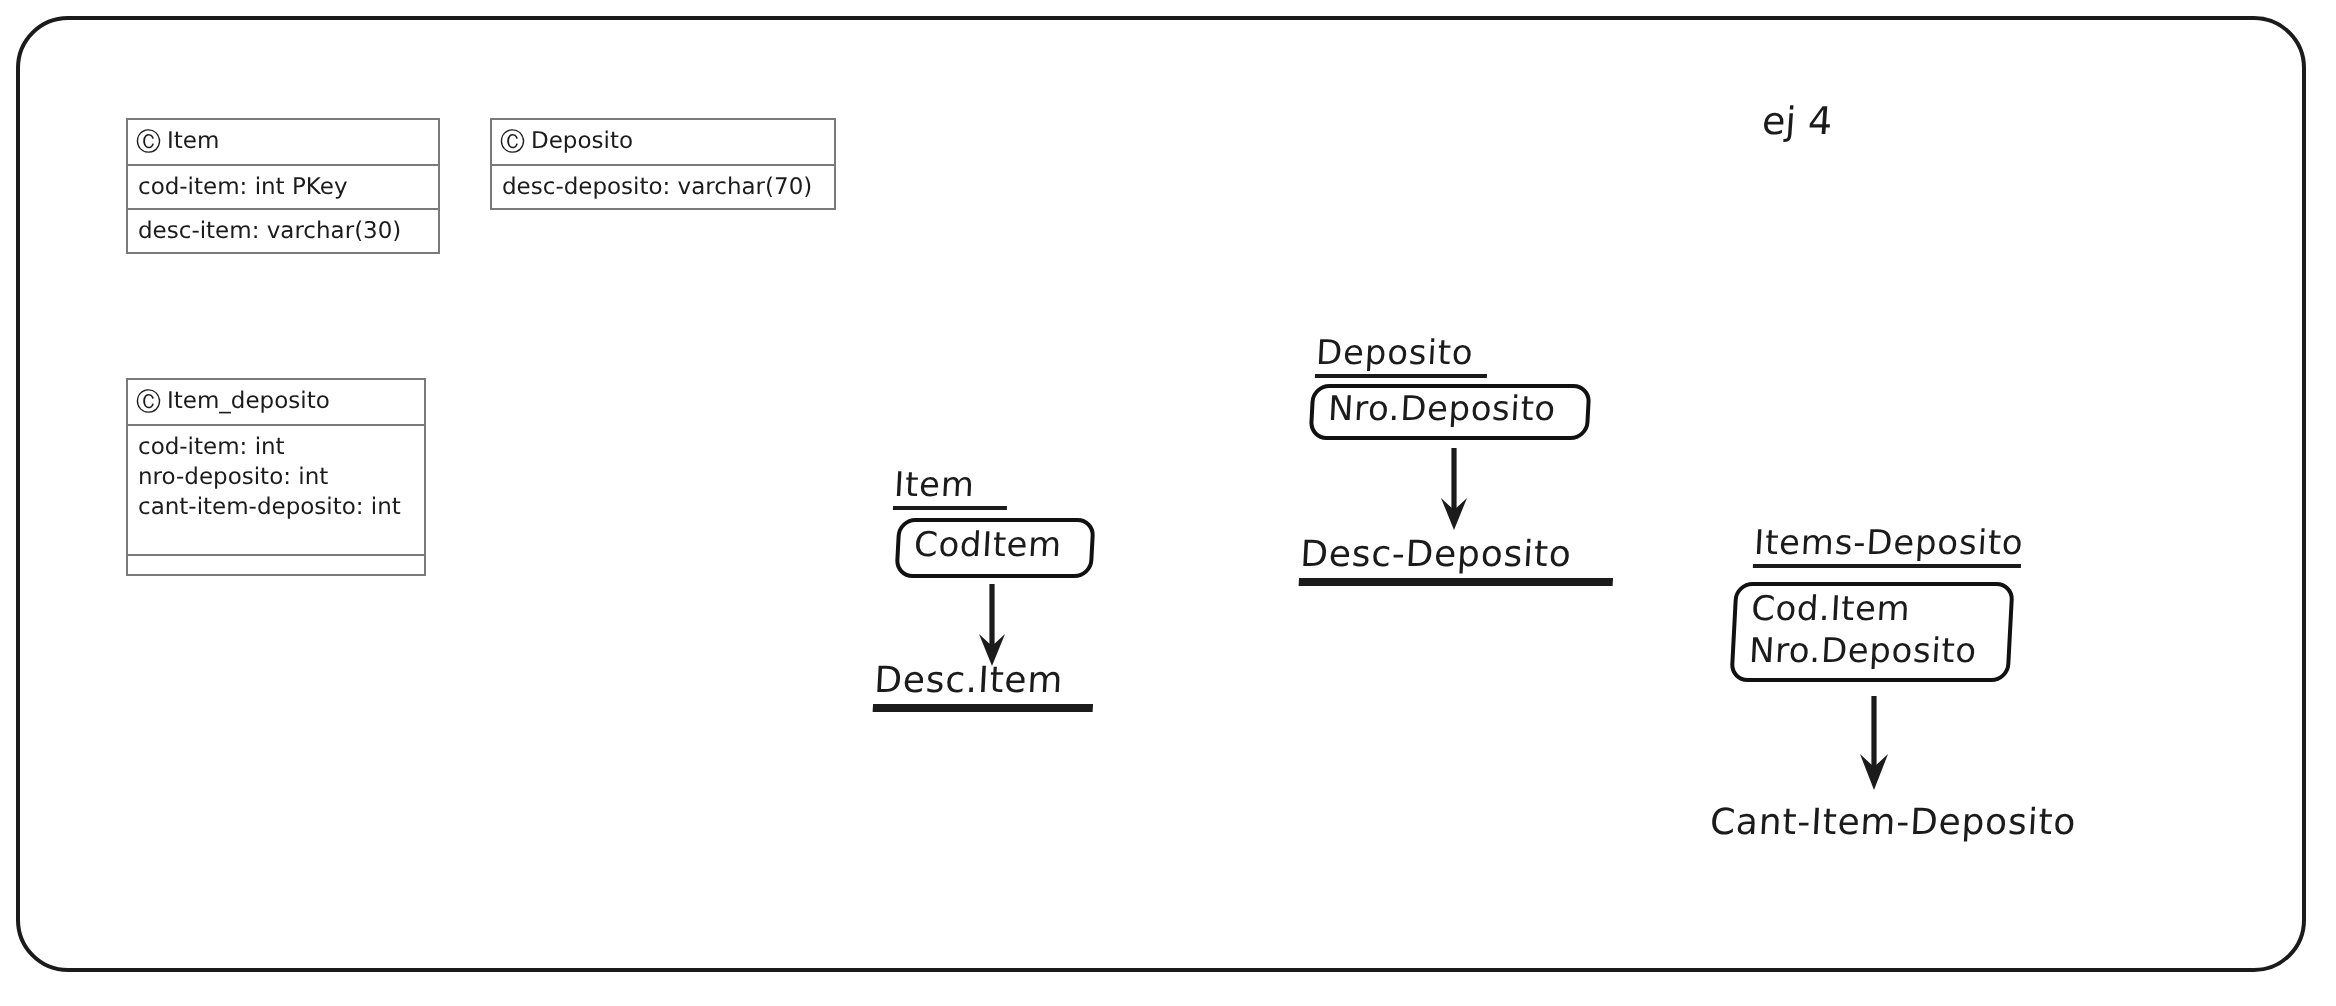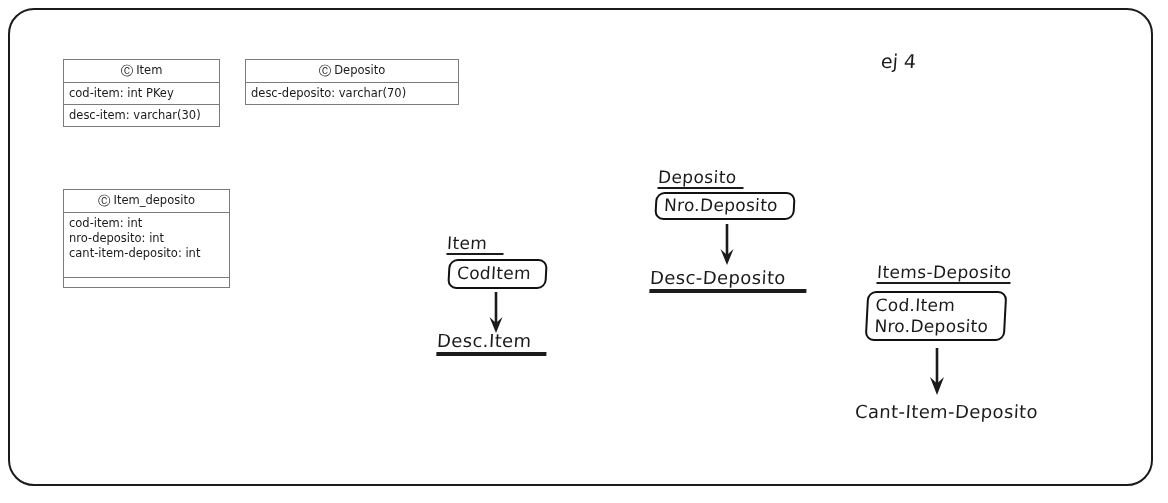--- a/index.html
+++ b/index.html
@@ -39,21 +39,20 @@
   .uml-box {
     position: absolute;
     box-sizing: border-box;
     border: 1px solid #7a7a7a;
     background: #ffffff;
     font-family: "DejaVu Sans", sans-serif;
   }
   .uml-header {
     box-sizing: border-box;
     border-bottom: 1px solid #7a7a7a;
-    text-align: center;
     font-size: 11.5px;
     color: #1b1b1b;
     padding: 3px 4px 4px 4px;
     white-space: nowrap;
     line-height: 14px;
   }
   .uml-header .cicon {
     font-family: "DejaVu Sans", sans-serif;
     font-size: 12.5px;
     vertical-align: -1px;
@@ -154,28 +153,28 @@
   <div class="frame"></div>
 
   <div class="uml-box" style="left:63px; top:59px; width:157px;">
     <div class="uml-header">
       <span class="cicon">Ⓒ</span><span>Item</span>
     </div>
     <div class="uml-row">cod-item: int PKey</div>
     <div class="uml-row">desc-item: varchar(30)</div>
   </div>
 
-  <div class="uml-box" style="left:245px; top:59px; width:214px;">
+  <div class="uml-box" style="left:245px; top:59px; width:173px;">
     <div class="uml-header">
       <span class="cicon">Ⓒ</span><span>Deposito</span>
     </div>
     <div class="uml-row">desc-deposito: varchar(70)</div>
   </div>
 
-  <div class="uml-box" style="left:63px; top:189px; width:167px;">
+  <div class="uml-box" style="left:63px; top:189px; width:150px;">
     <div class="uml-header">
       <span class="cicon">Ⓒ</span><span>Item_deposito</span>
     </div>
     <div class="uml-attrs">
       <div>cod-item: int</div>
       <div>nro-deposito: int</div>
       <div>cant-item-deposito: int</div>
     </div>
     <div class="uml-empty"></div>
   </div>

